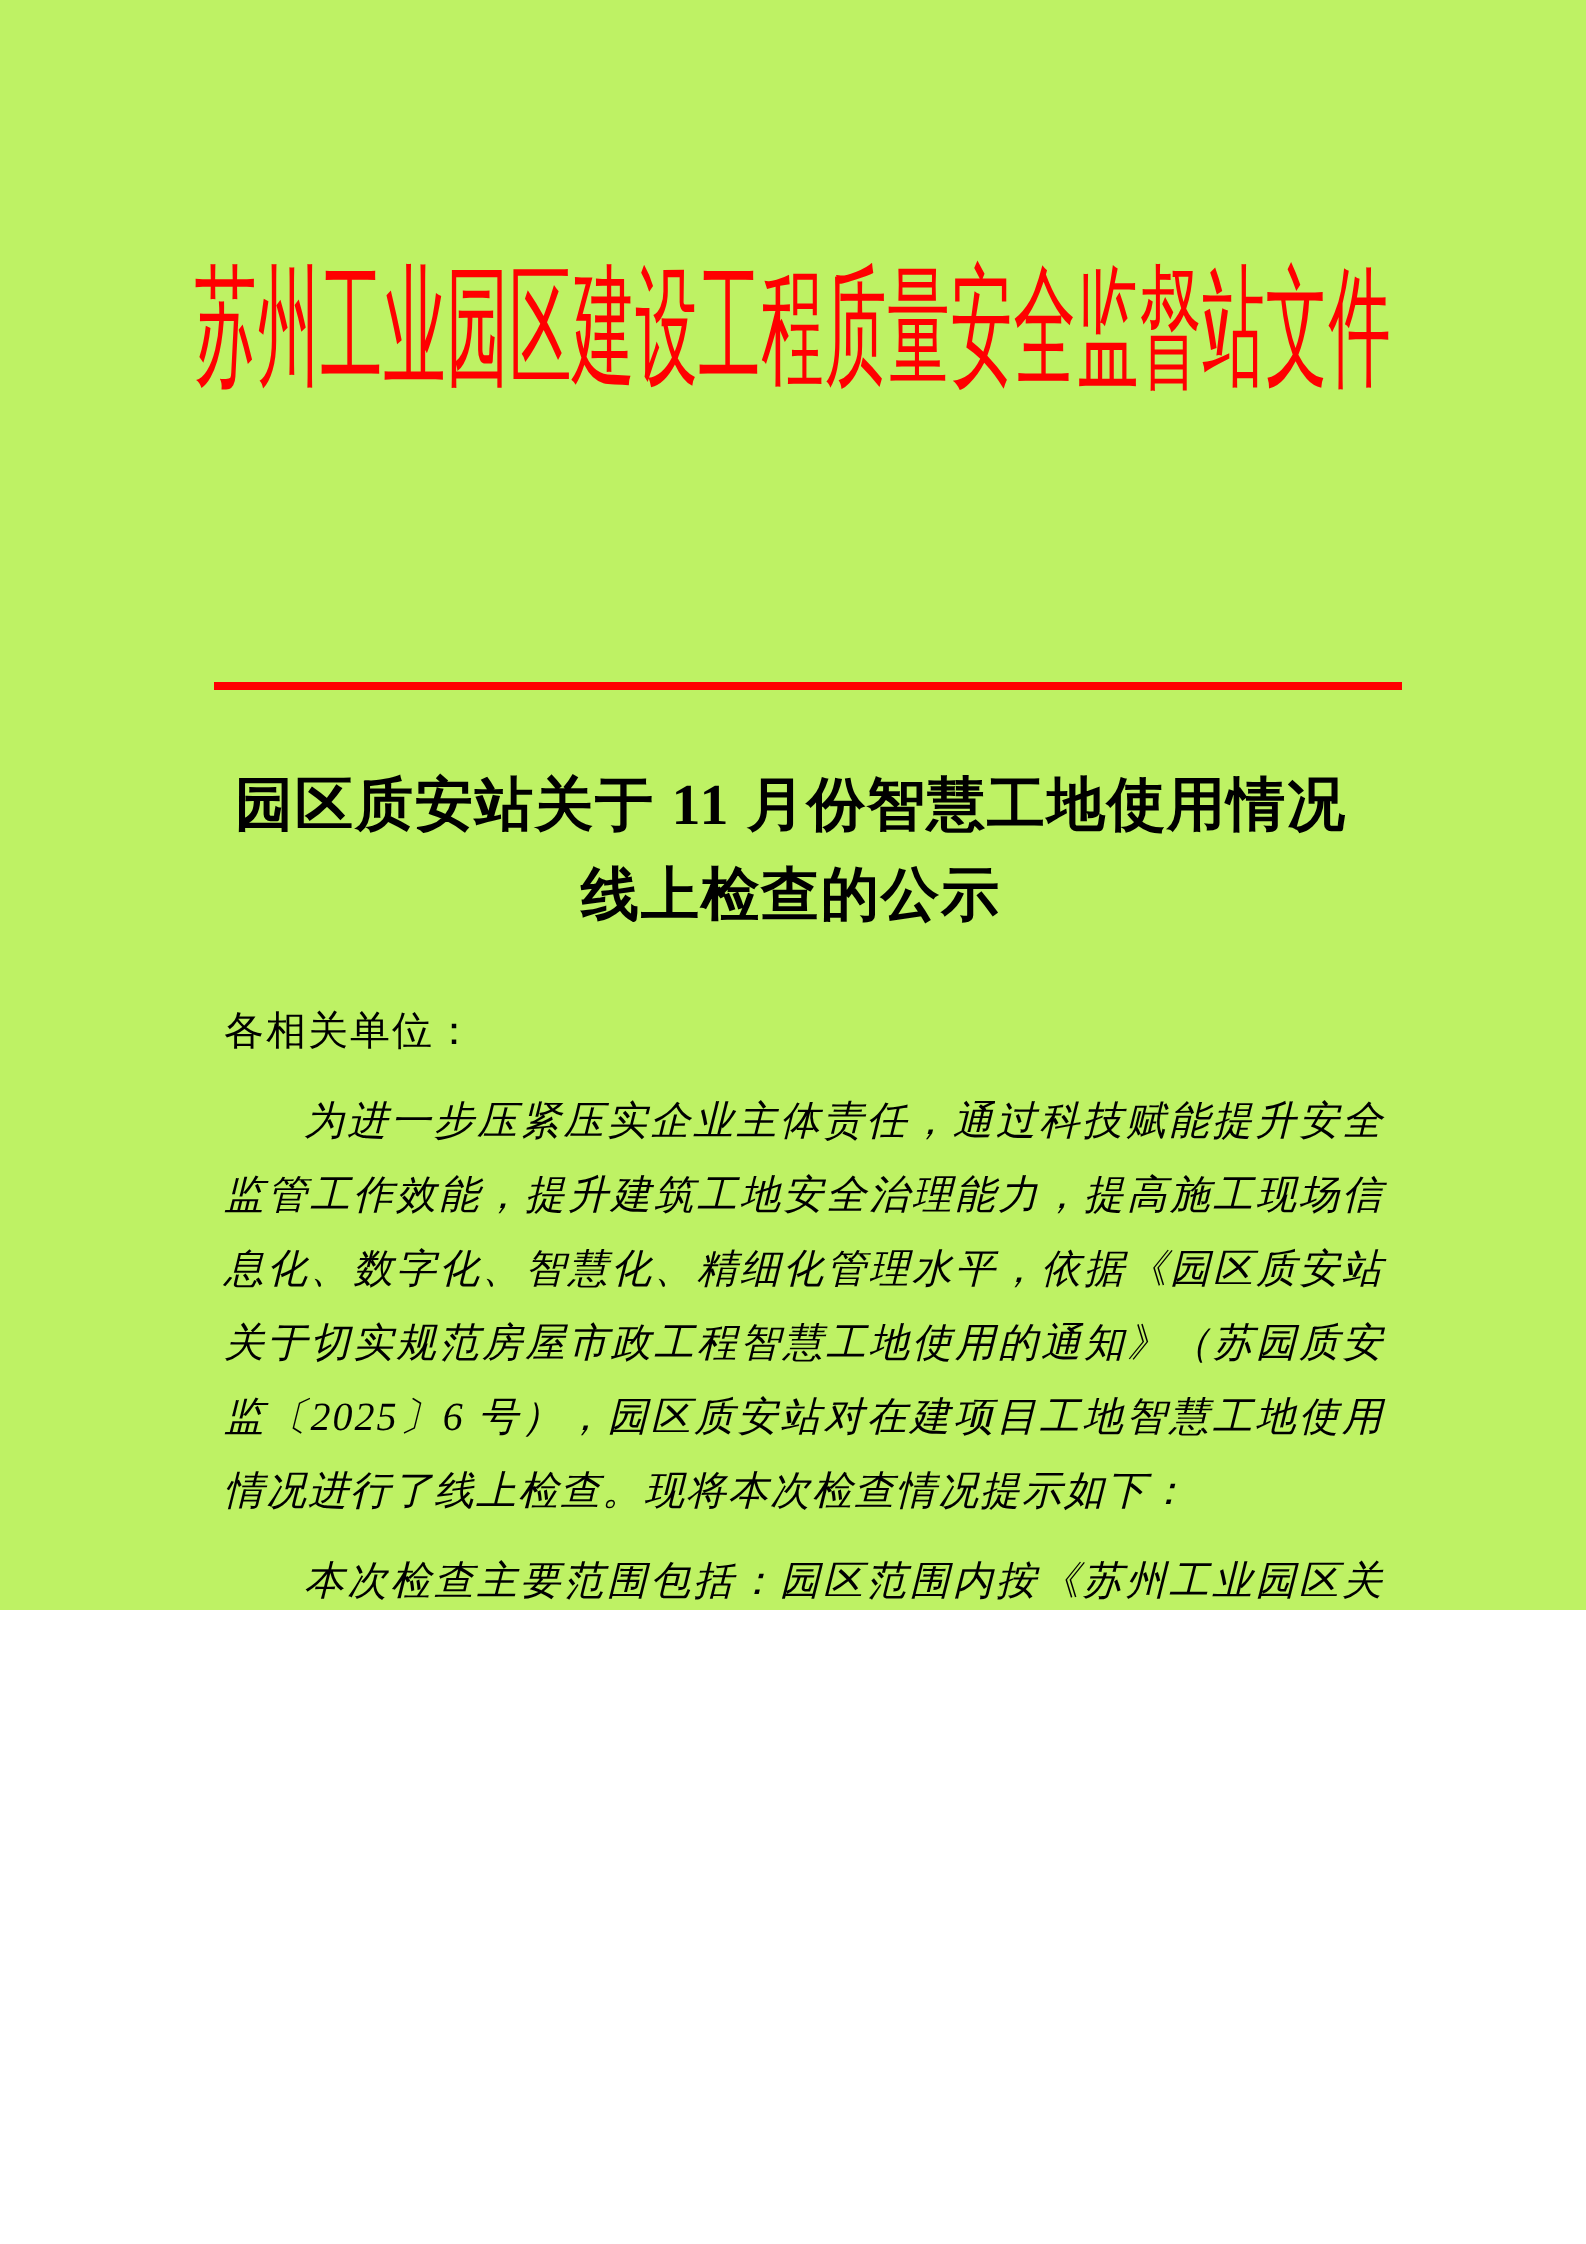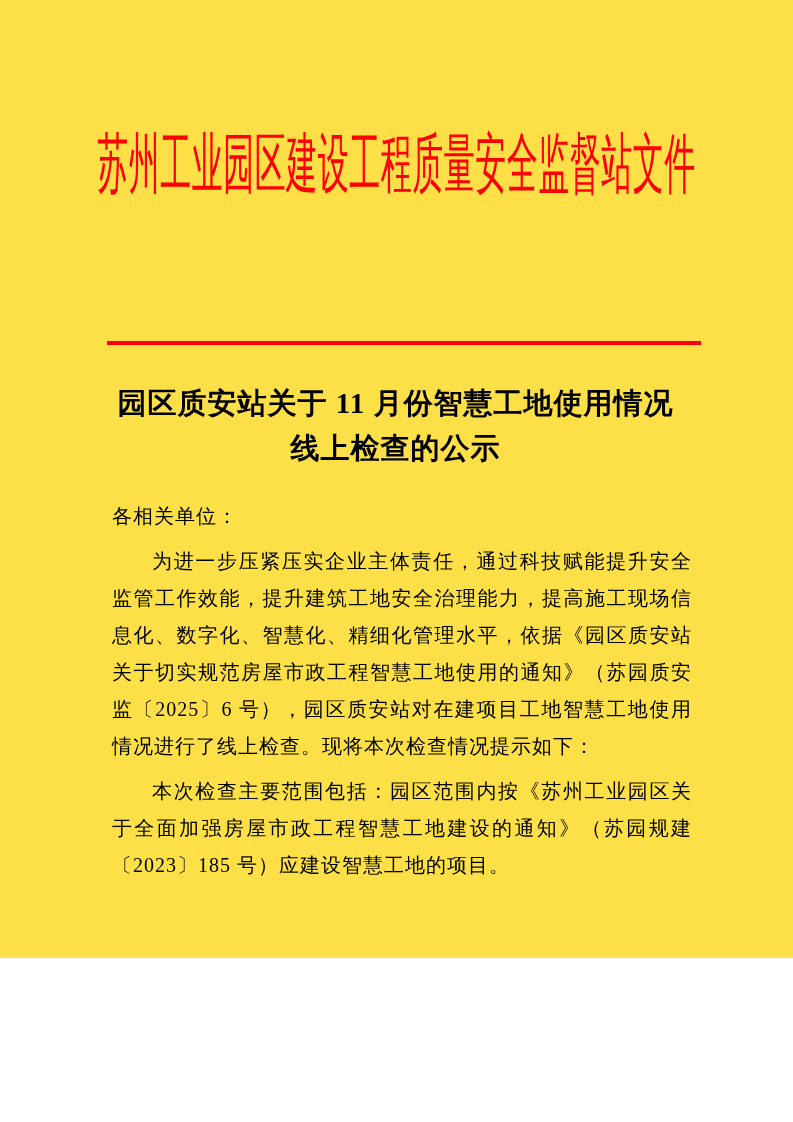--- a/index.html
+++ b/index.html
@@ -3,23 +3,23 @@
 <meta charset="utf-8">
 <style>
   html, body {
     margin: 0;
     padding: 0;
     background: #ffffff;
   }
   .page {
     position: relative;
     width: 793px;
-    height: 958px;
+    height: 805px;
     margin: 0 auto;
-    background: #fde047;
+    background: #bef264;
     overflow: hidden;
     font-family: "Liberation Serif", "DejaVu Serif", serif;
     color: #000000;
   }
 
   
   .letterhead {
     position: absolute;
     top: 131px;
     left: 0;
@@ -68,20 +68,21 @@
     line-height: 37px;
     letter-spacing: 1px;
     text-align: justify;
   }
   .salutation {
     margin: 0 0 8px 0;
   }
   .para {
     margin: 0 0 8px 0;
     text-indent: 2em;
+    font-style: italic;
   }
   .section-heading {
     margin: 8px 0 4px 0;
     text-indent: 2em;
     font-weight: 700;
     font-family: "Liberation Sans", "DejaVu Sans", sans-serif;
   }
 
   
   .page-number {

